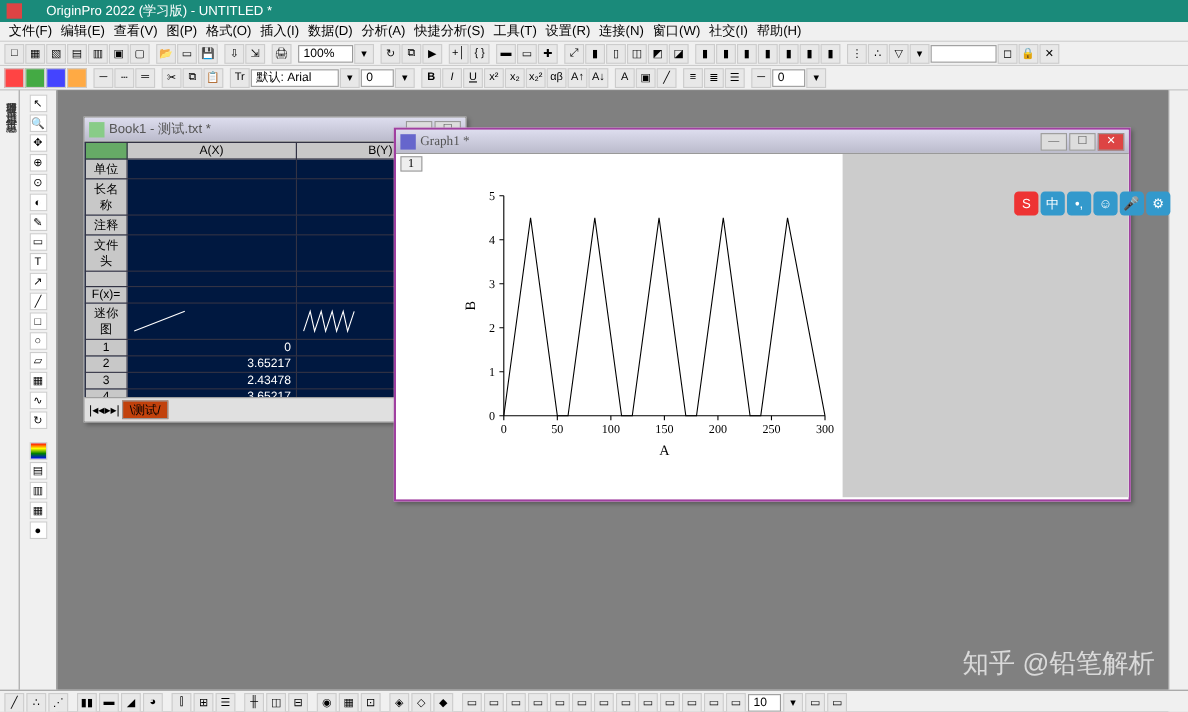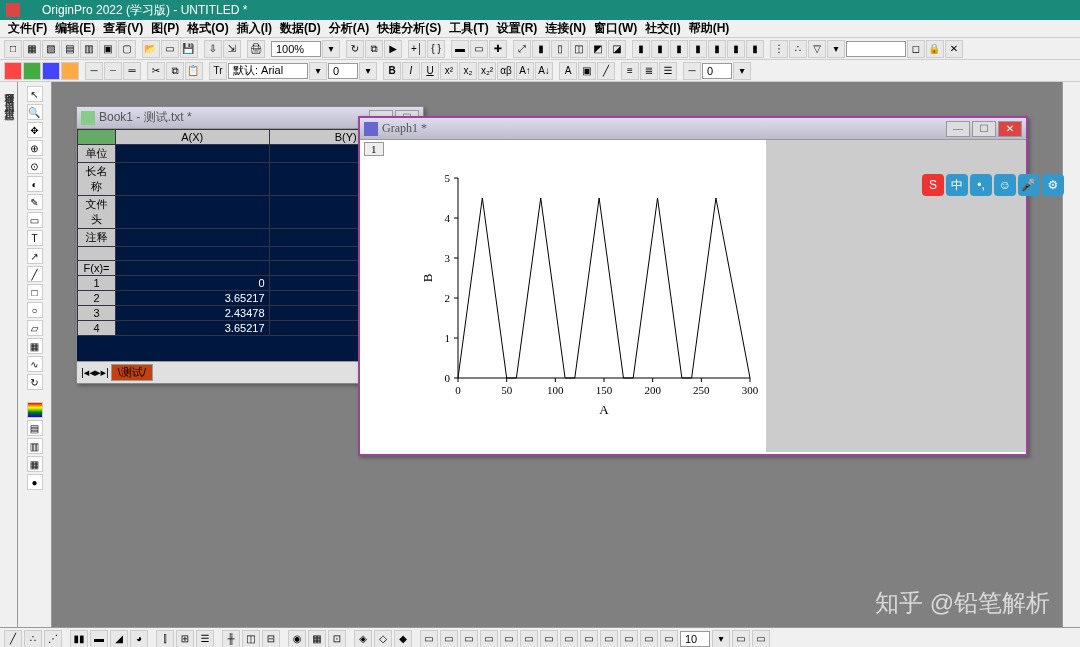--- a/index.html
+++ b/index.html
@@ -1,20 +1,20 @@
 <!DOCTYPE html>
 <html><head>
 <meta charset="utf-8">
 <style>
 * { box-sizing: border-box; margin: 0; padding: 0; }
 body { font-family: "Microsoft YaHei", Arial, sans-serif; font-size: 12px; background: #808080; width: 1080px; height: 647px; overflow: hidden; position: relative; }
 .titlebar { background: #1a8a7a; color: #fff; height: 20px; line-height: 20px; padding: 0 6px; display: flex; align-items: center; gap: 18px; }
 .titlebar .icon { width: 14px; height: 14px; background: #d44; margin-right: 4px; }
 .menubar { background: #f0f0f0; height: 18px; display: flex; align-items: center; padding: 0 4px; border-bottom: 1px solid #ccc; }
-.menubar span { padding: 0 4px; cursor: default; font-weight: bold; }
+.menubar span { padding: 0 4px; cursor: default; }
 .toolbar { background: #f0f0f0; height: 22px; display: flex; align-items: center; padding: 0 4px; border-bottom: 1px solid #ccc; gap: 1px; }
 .tb-btn { width: 18px; height: 18px; background: #e8e8e8; border: 1px solid #ccc; display: inline-flex; align-items: center; justify-content: center; font-size: 10px; }
 .tb-sep { width: 4px; }
 .font-box { border: 1px solid #999; background: #fff; height: 16px; padding: 0 4px; font-size: 11px; display: inline-flex; align-items: center; }
 .workspace { position: relative; background: #808080; height: 567px; }
 .side-left { position: absolute; left: 0; top: 0; width: 18px; height: 100%; background: #f0f0f0; border-right: 1px solid #999; }
 .side-left2 { position: absolute; left: 18px; top: 0; width: 34px; height: 100%; background: #f0f0f0; border-right: 1px solid #999; display: flex; flex-direction: column; align-items: center; padding-top: 4px; gap: 2px; }
 .side-btn { width: 16px; height: 16px; border: 1px solid #ccc; background: #fff; font-size: 10px; display: flex; align-items: center; justify-content: center; }
 .side-right { position: absolute; right: 0; top: 0; width: 18px; height: 100%; background: #f0f0f0; border-left: 1px solid #999; }
 .vlabel { writing-mode: vertical-rl; font-size: 10px; padding: 4px 2px; color: #333; }
@@ -238,39 +238,52 @@
               <td class="metahdr">单位</td>
               <td></td>
               <td></td>
             </tr>
         <tr>
               <td class="metahdr">长名称</td>
               <td></td>
               <td></td>
             </tr>
         <tr>
+              <td class="metahdr">注释</td>
+              <td></td>
+              <td></td>
+            </tr>
+        <tr>
               <td class="metahdr">文件头</td>
-              <td></td>
-              <td></td>
-            </tr>
-        <tr>
-              <td class="metahdr">注释</td>
               <td></td>
               <td></td>
             </tr>
         <tr style="height:6px">
               <td class="rowhdr"></td>
               <td></td>
               <td></td>
             </tr>
         <tr>
               <td class="metahdr">F(x)=</td>
               <td></td>
               <td></td>
             </tr>
+        <tr>
+              <td class="metahdr">迷你图</td>
+          <td class="spark">
+                <svg width="50" height="22">
+                  <polyline points="2,20 48,2" stroke="#fff" fill="none"></polyline>
+                </svg>
+              </td>
+          <td class="spark">
+                <svg width="50" height="22">
+                  <polyline points="2,20 8,2 12,20 18,2 22,20 28,2 32,20 38,2 42,20 48,2" stroke="#fff" fill="none"></polyline>
+                </svg>
+              </td>
+        </tr>
         <tr>
               <td class="rowhdr">1</td>
               <td>0</td>
               <td>0</td>
             </tr>
         <tr>
               <td class="rowhdr">2</td>
               <td>3.65217</td>
               <td>0.52632</td>
             </tr>

